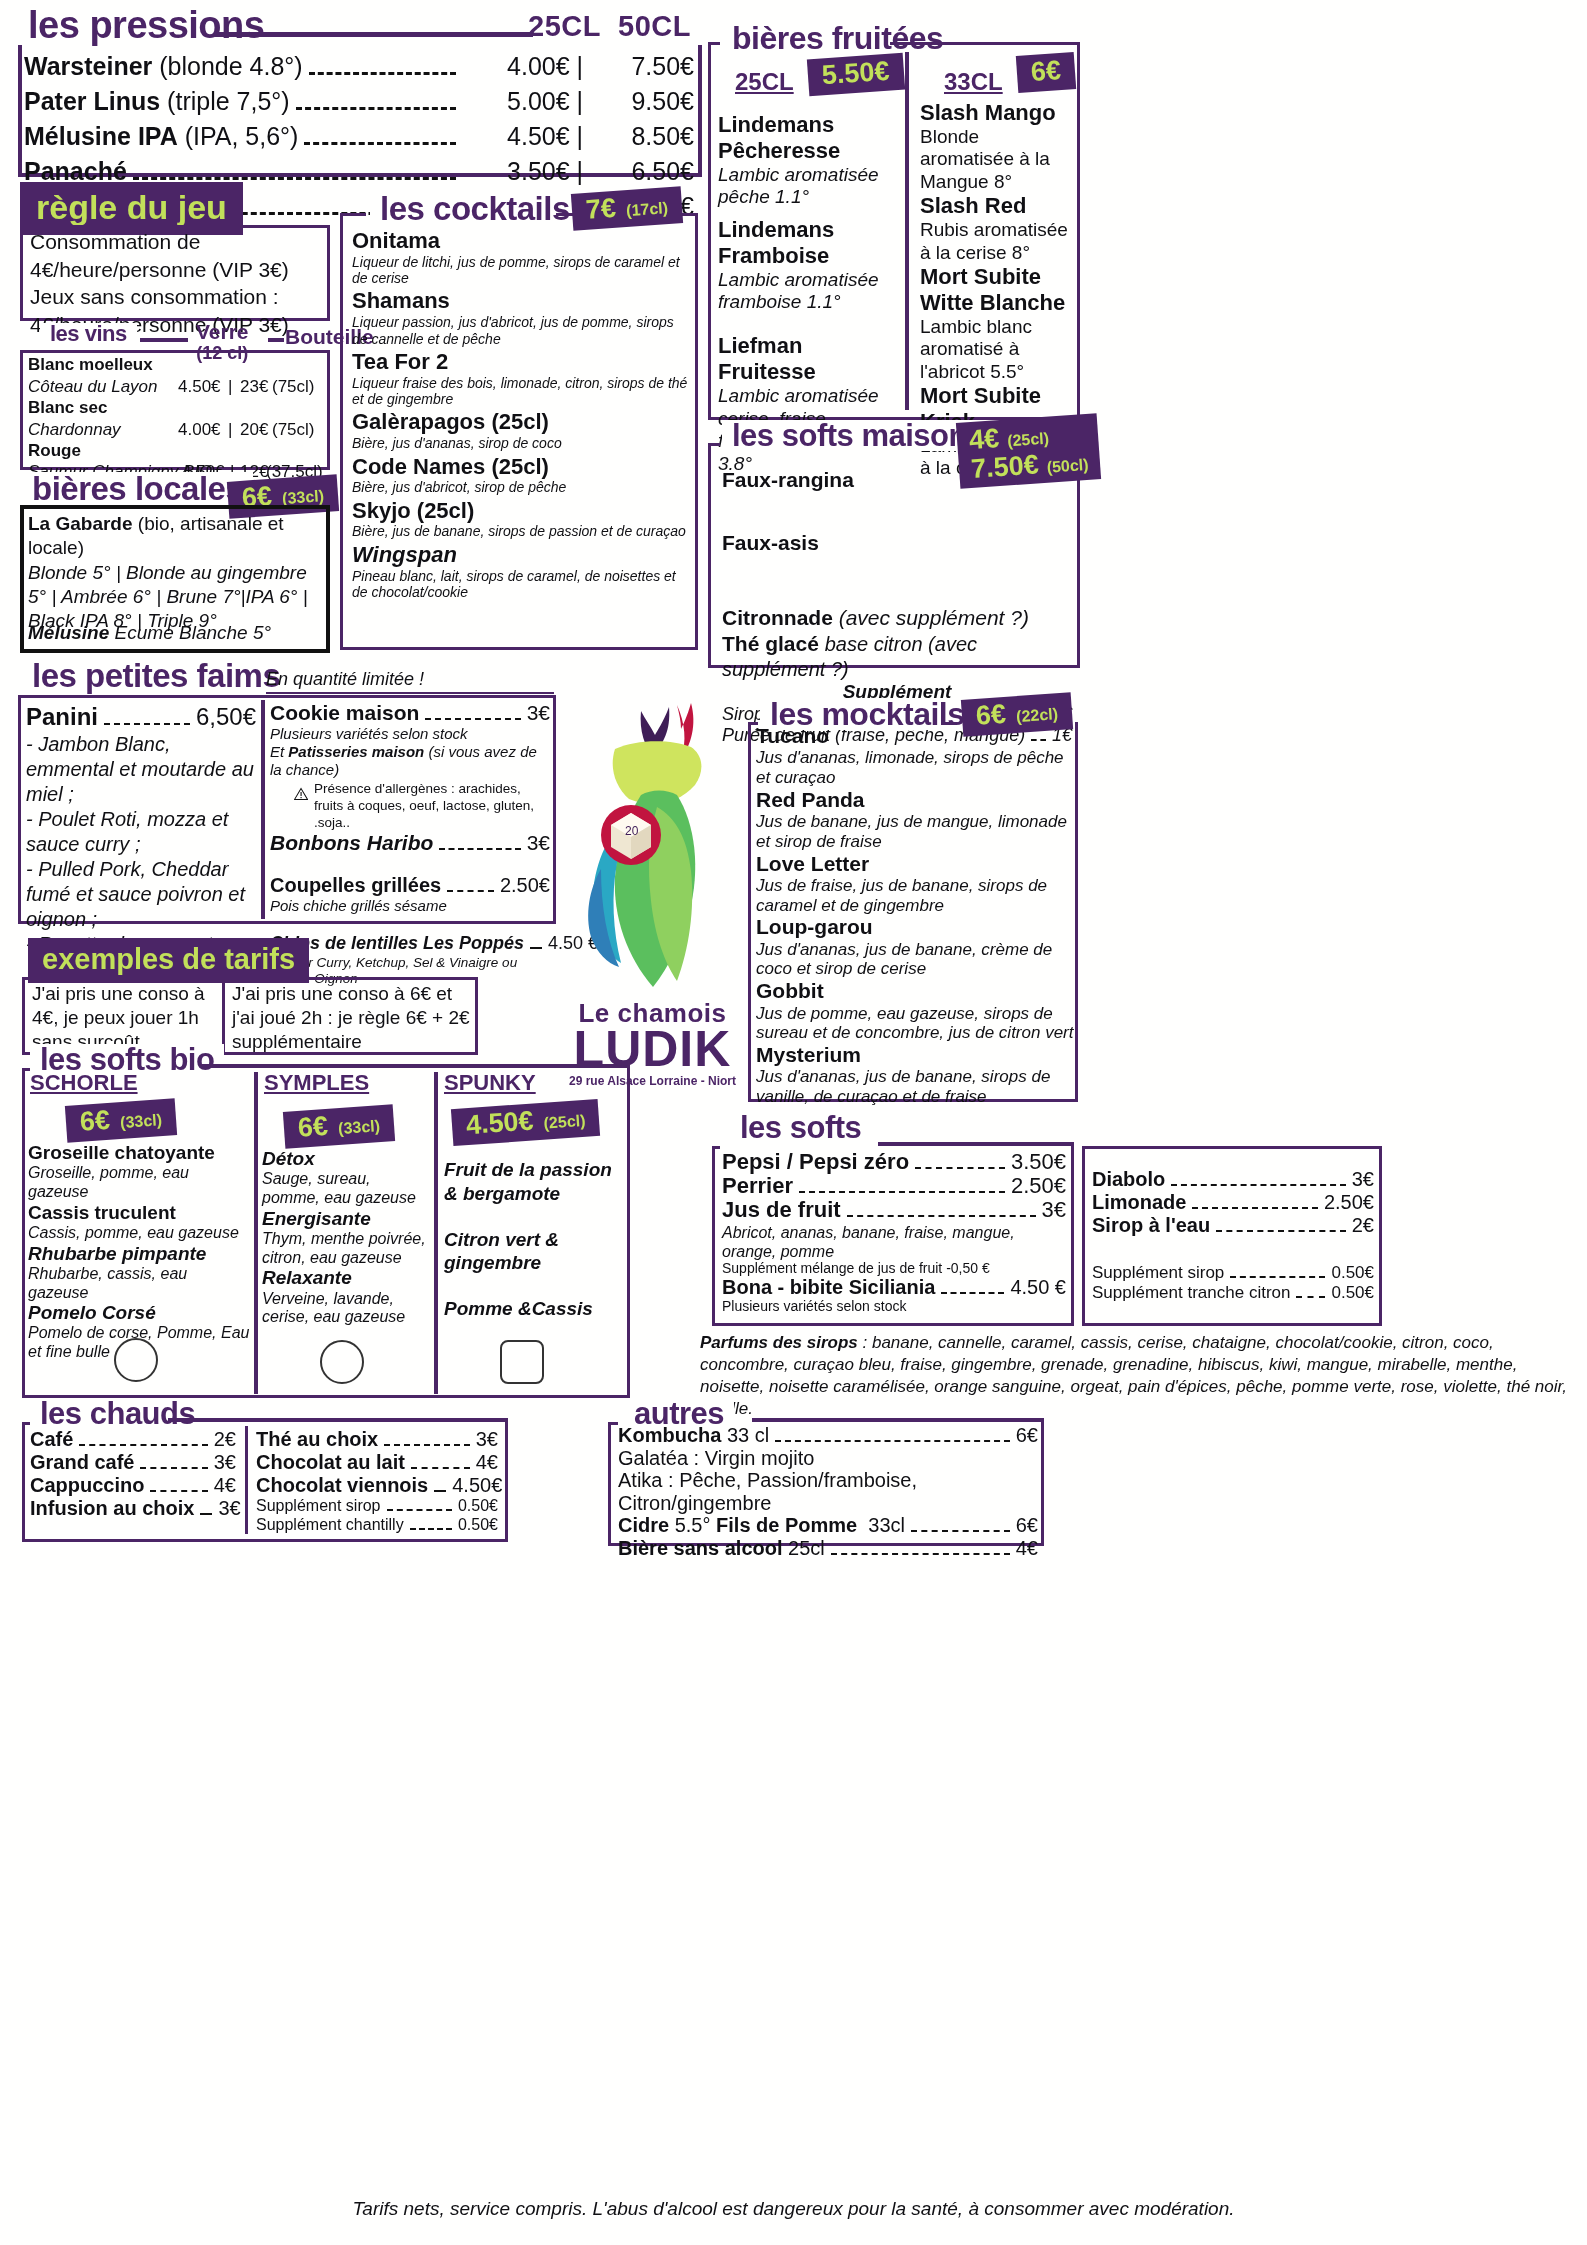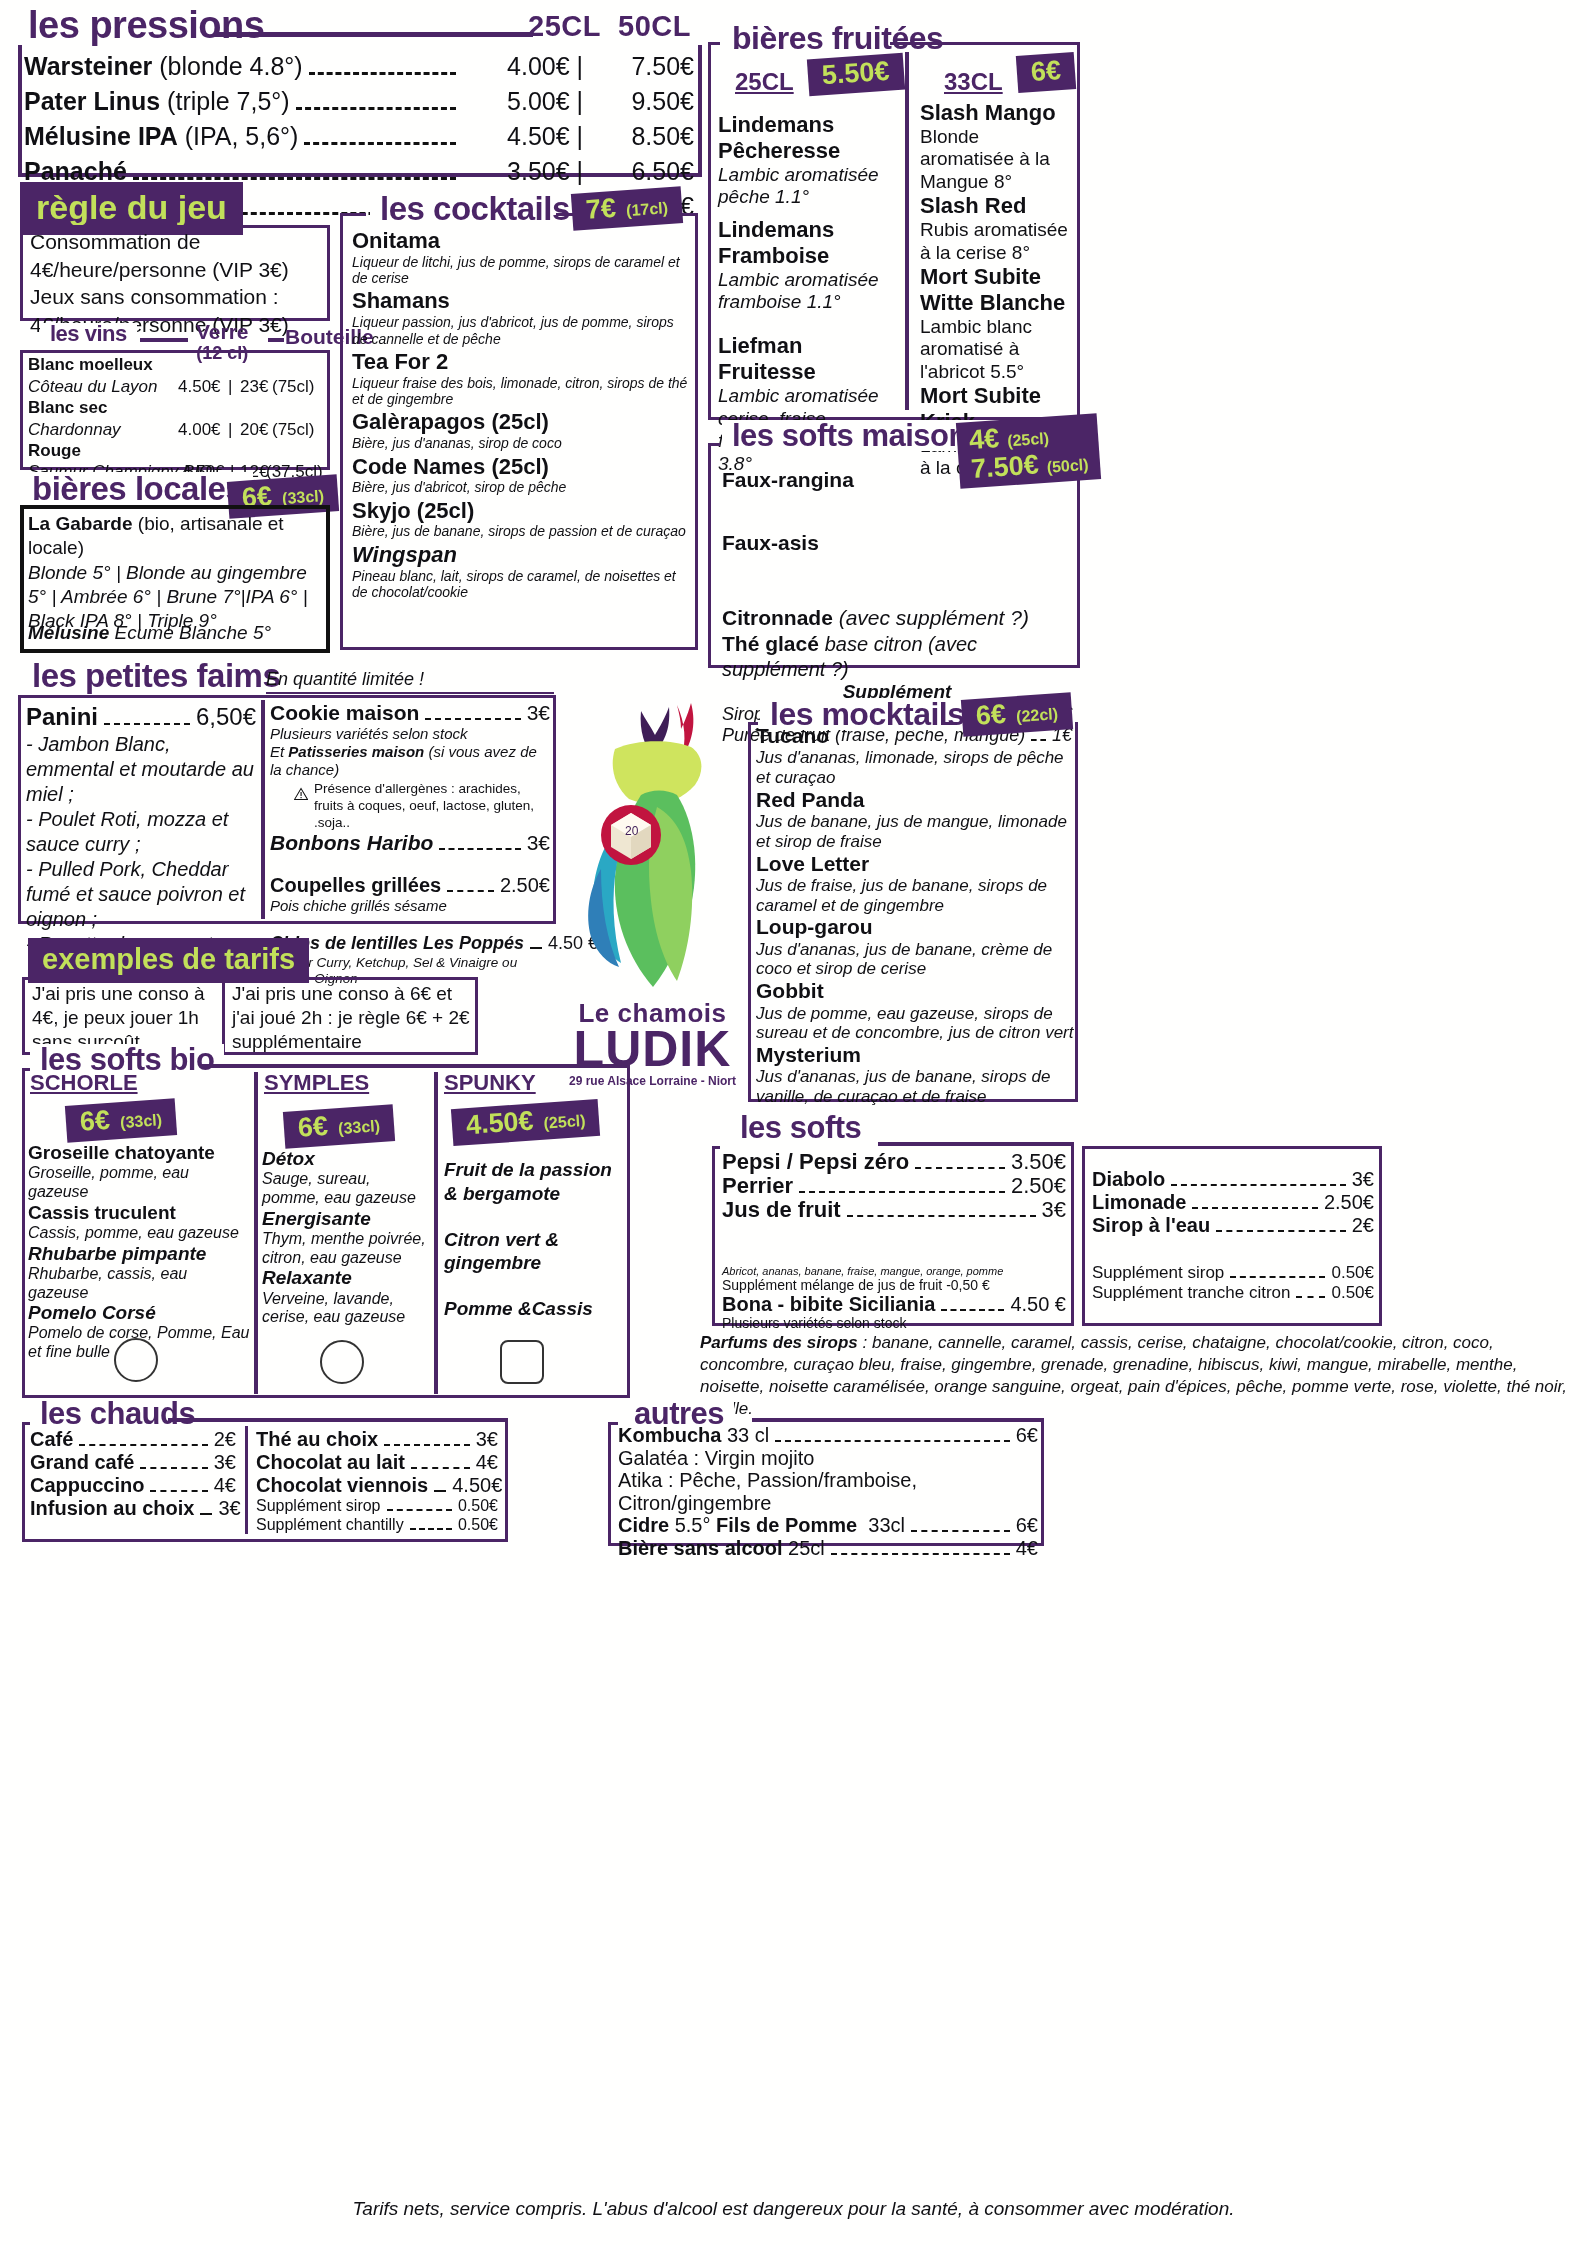--- a/index.html
+++ b/index.html
@@ -621,21 +621,21 @@
     <div class="row">
       <span class="nm bold">Perrier</span>
       <span class="lead thin"></span>
       <span class="pr">2.50€</span>
     </div>
     <div class="row">
       <span class="nm bold">Jus de fruit</span>
       <span class="lead thin"></span>
       <span class="pr">3€</span>
     </div>
-    <div class="it" style="font-size:11px;line-height:1.2;margin-top:42px;">Abricot, ananas, banane, fraise, mangue, orange, pomme</div>
+    <div class="it" style="font-size:16px;line-height:1.2;">Abricot, ananas, banane, fraise, mangue, orange, pomme</div>
     <div style="font-size:14px;">Supplément mélange de jus de fruit -0,50 €</div>
     <div class="row" style="font-size:20px;">
       <span class="nm bold">Bona - bibite Siciliania</span>
       <span class="lead thin"></span>
       <span class="pr">4.50 €</span>
     </div>
     <div style="font-size:14px;">Plusieurs variétés selon stock</div>
   </div>
 
   <div id="ls2-body">

